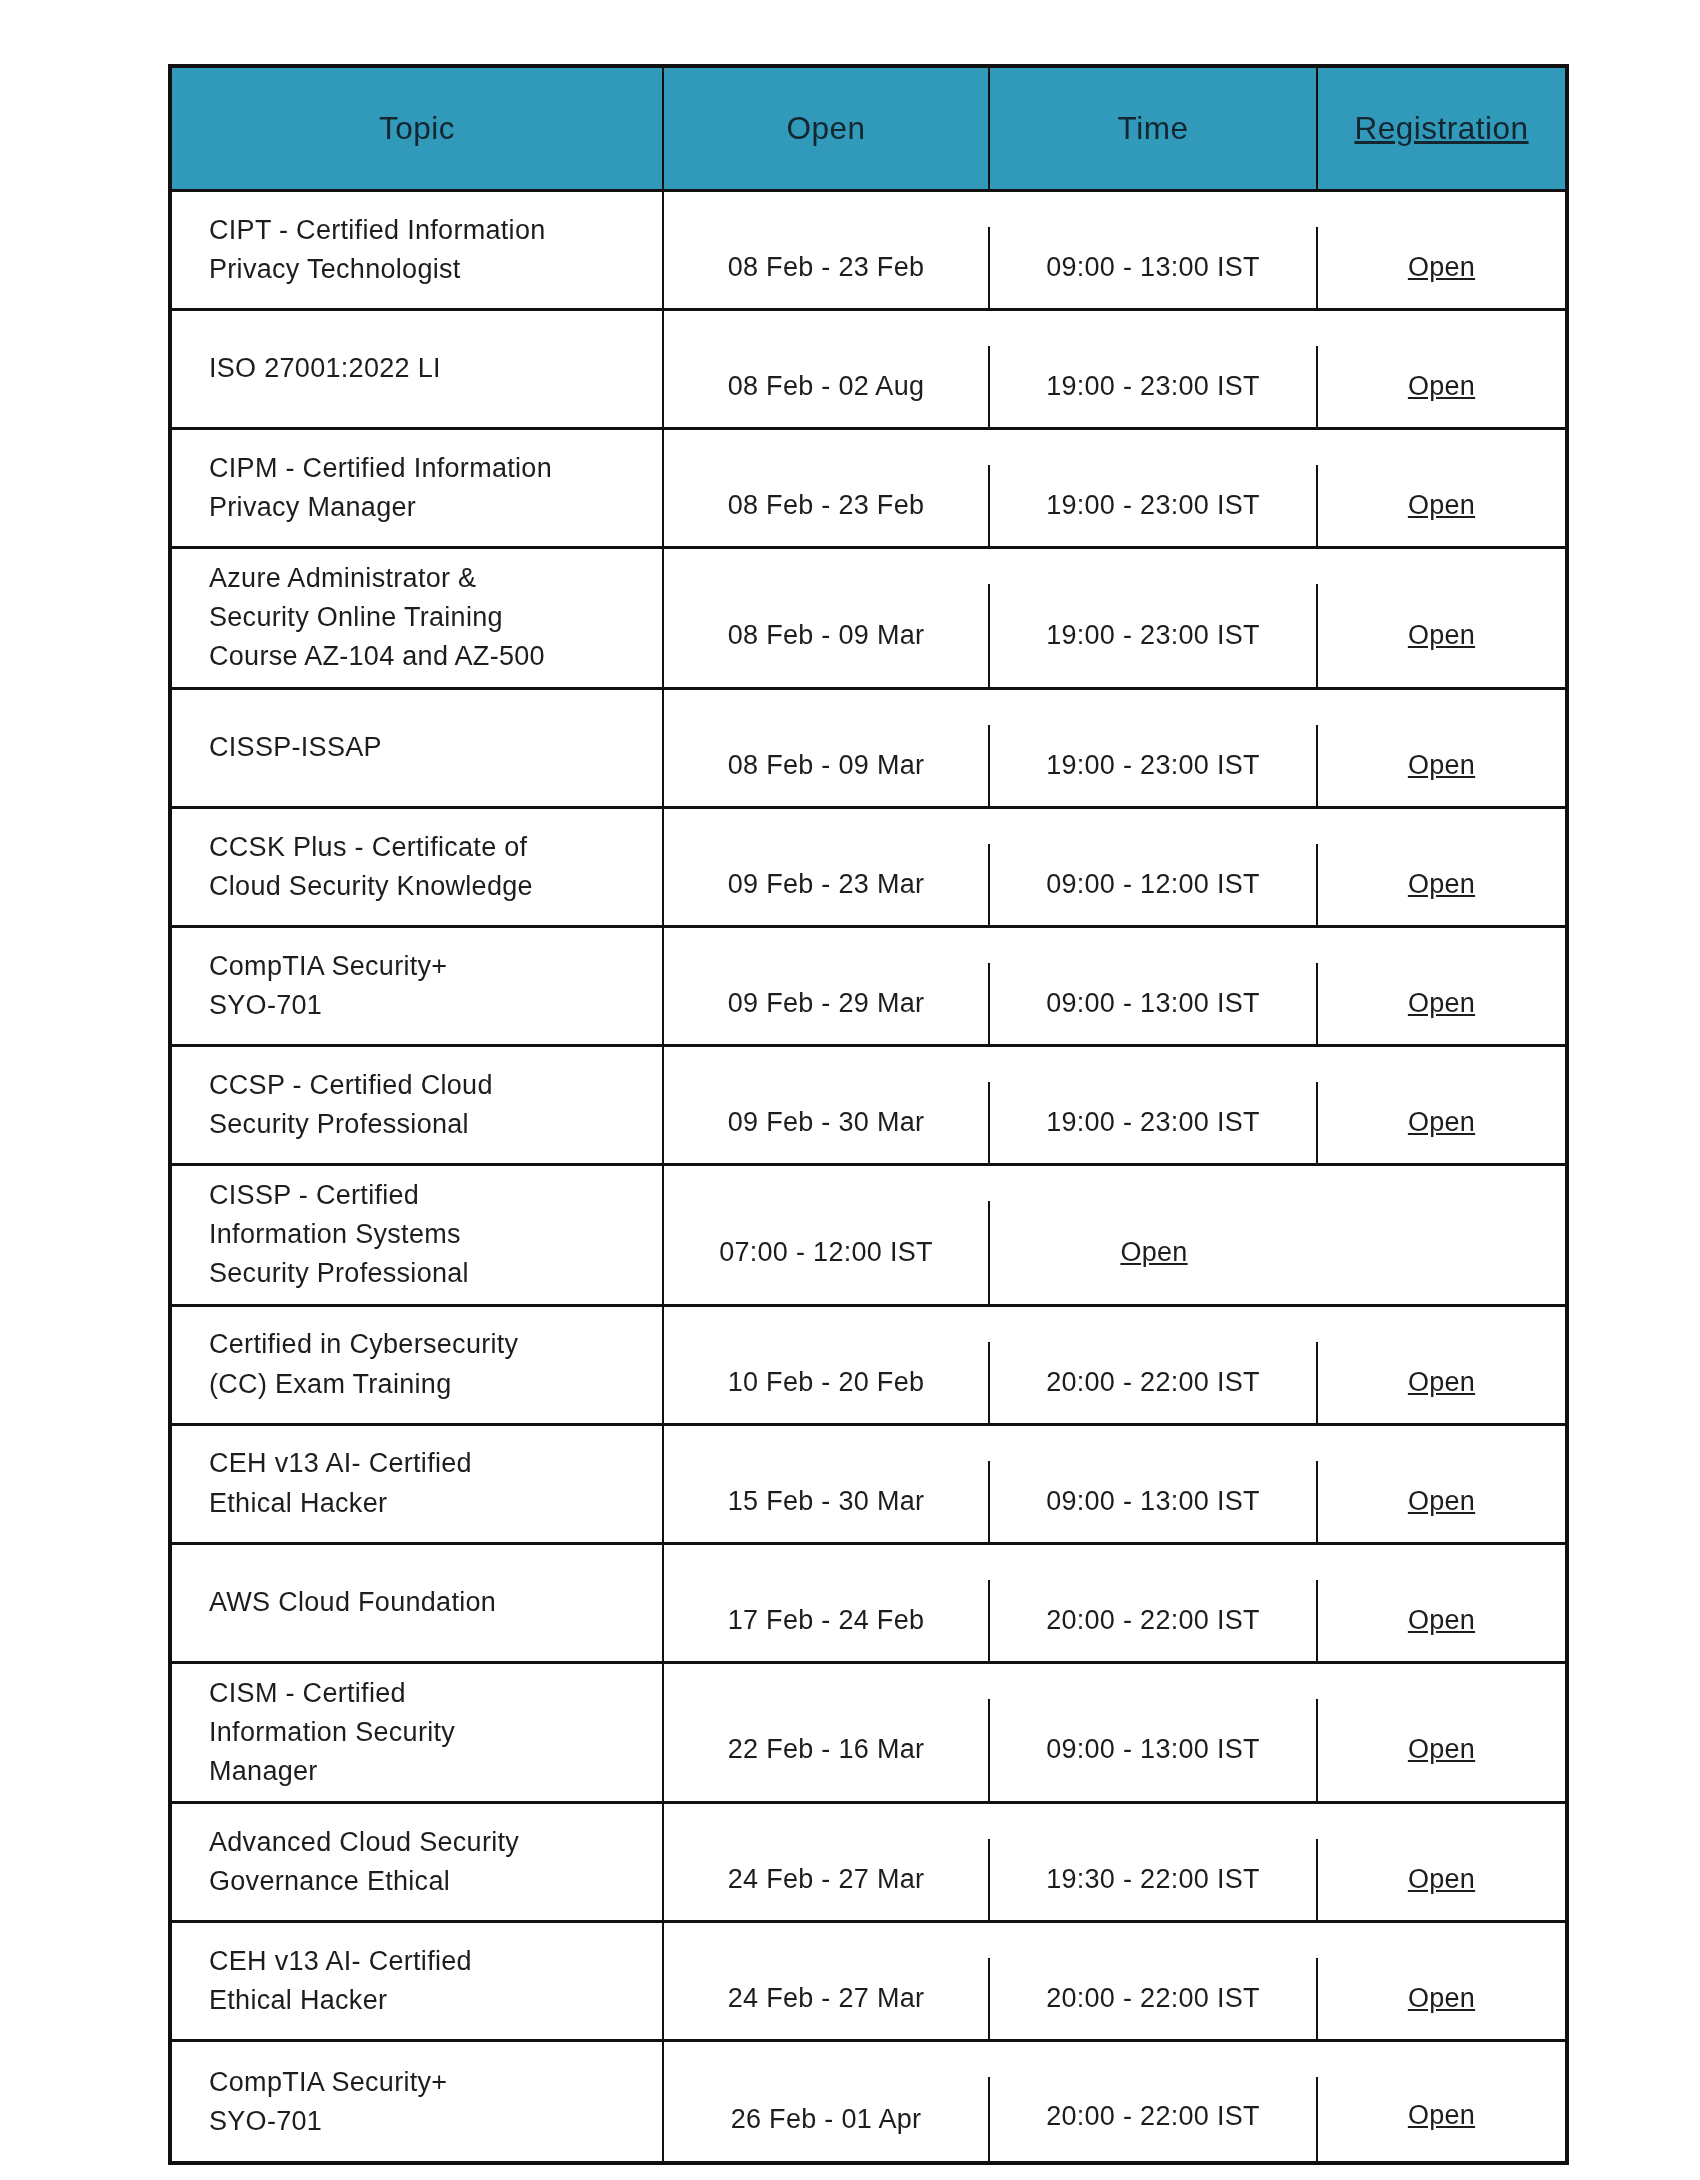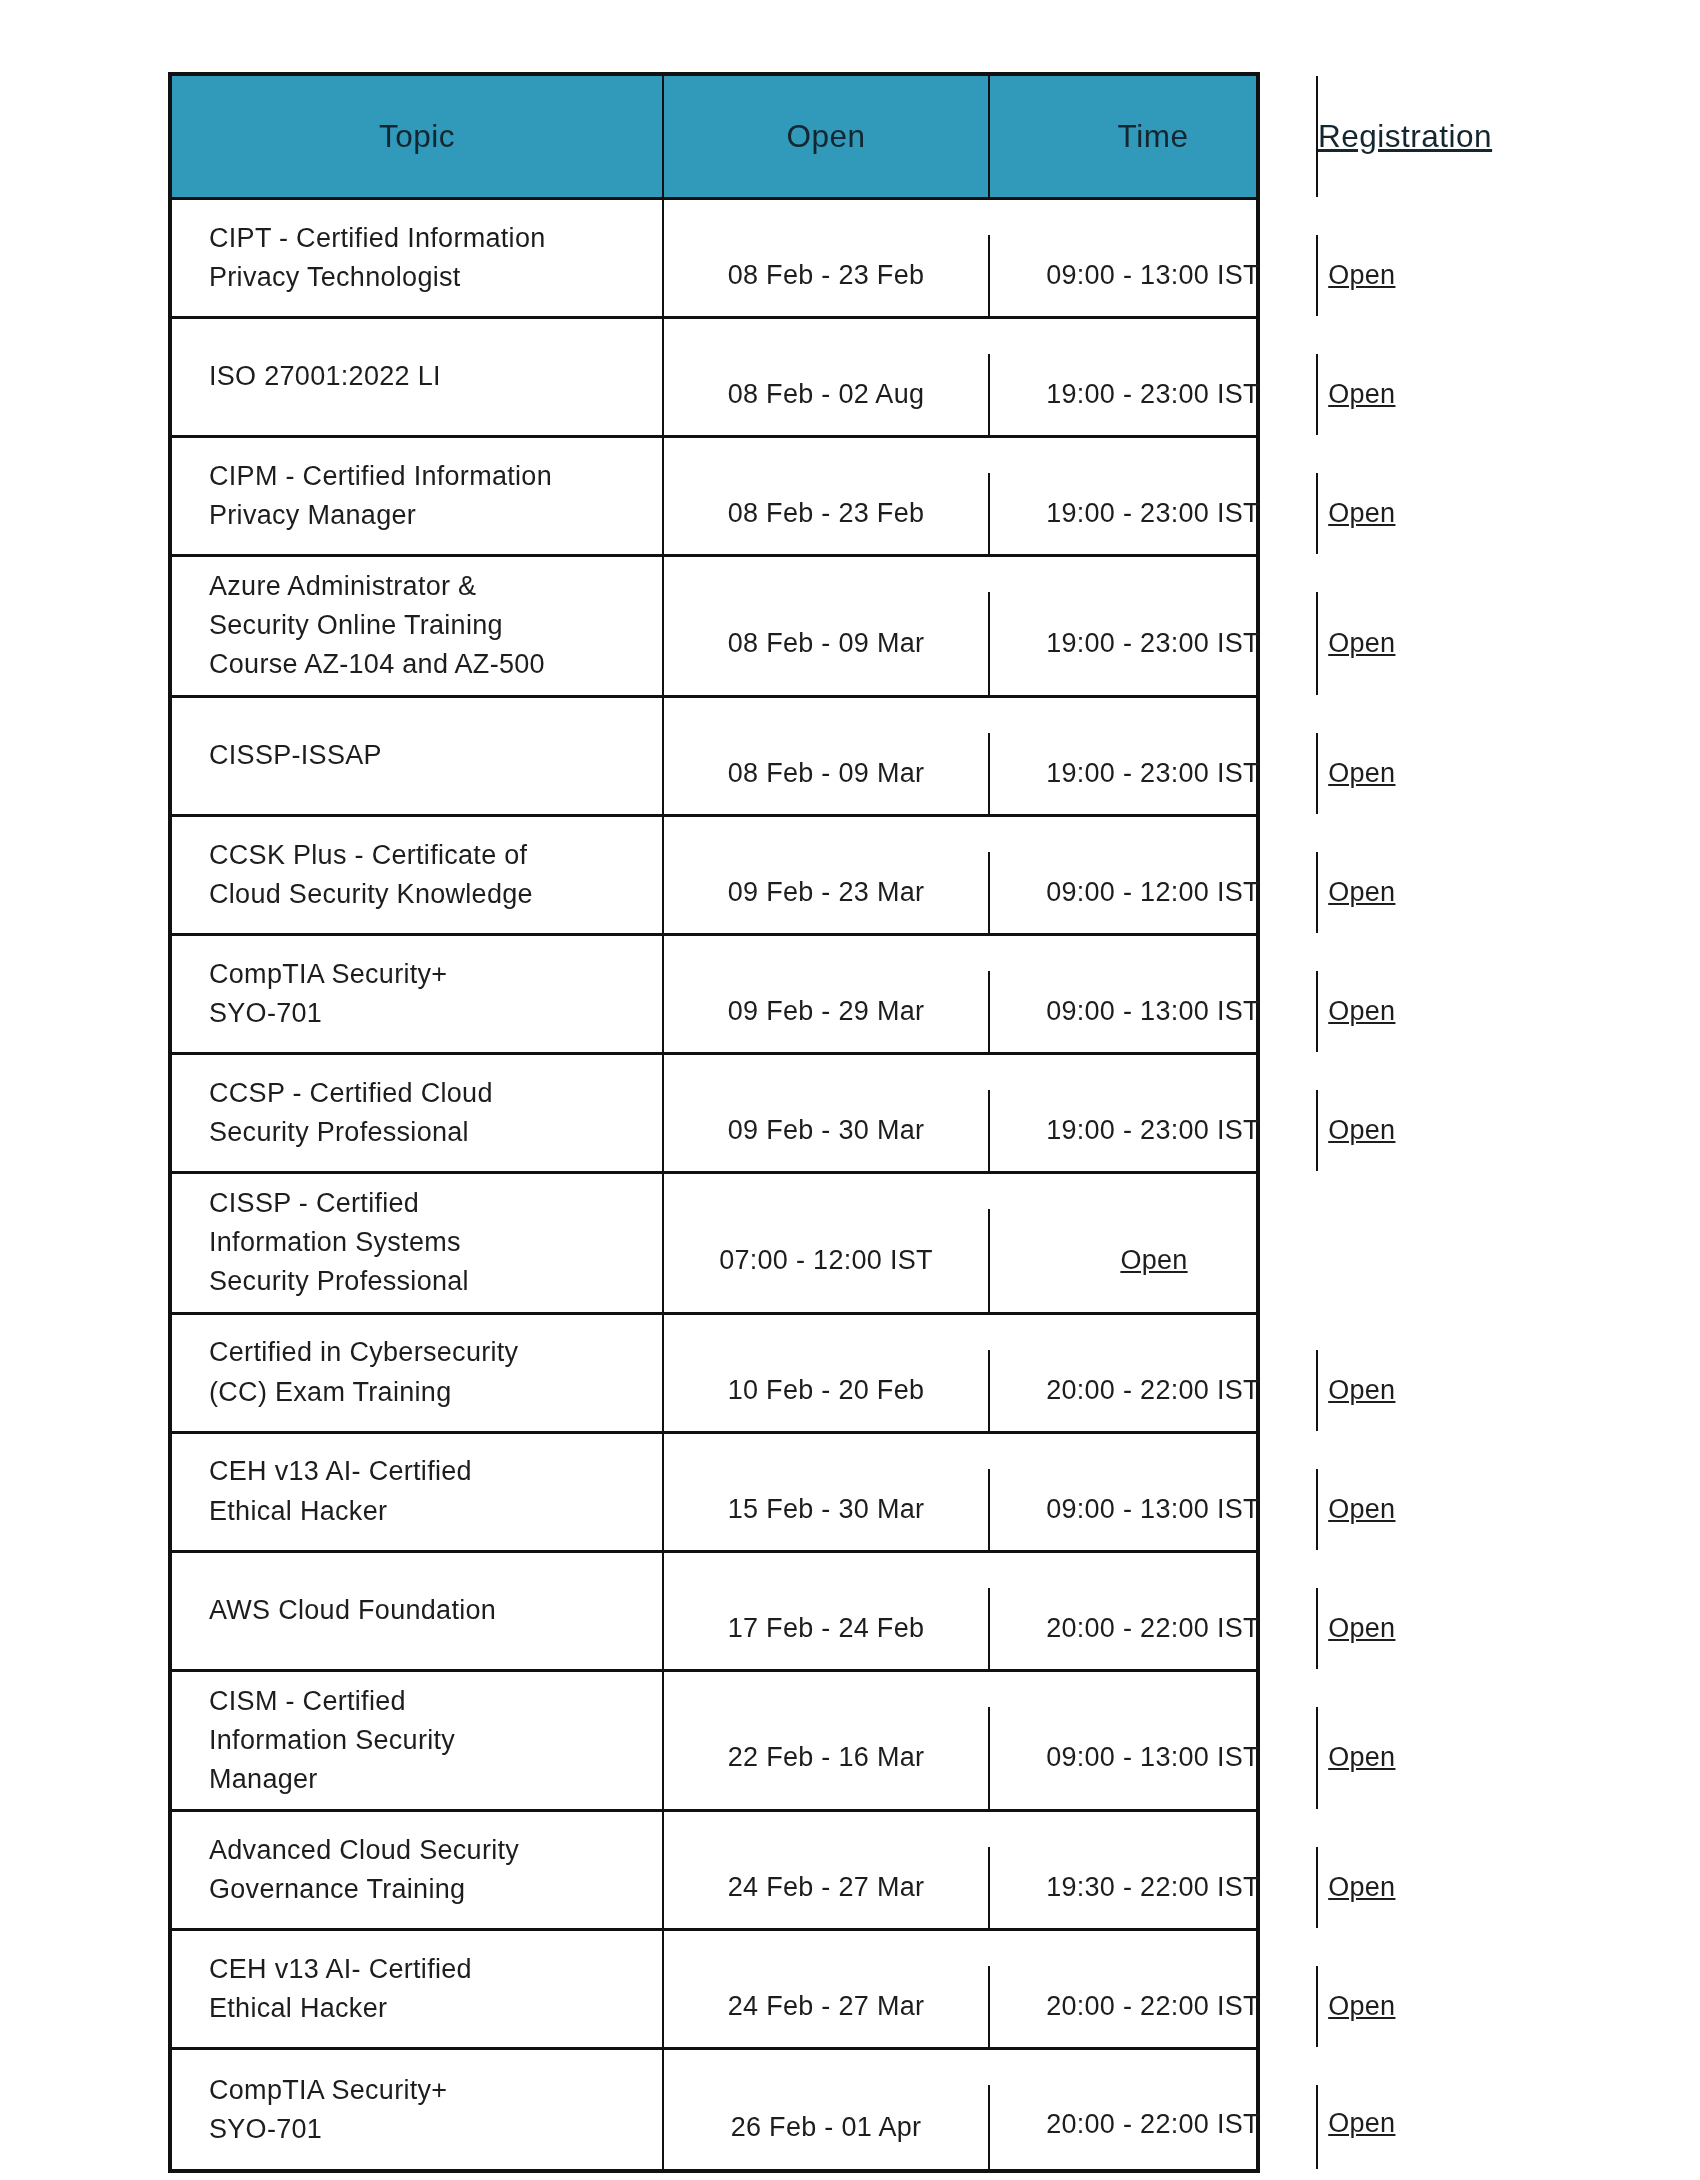--- a/index.html
+++ b/index.html
@@ -12,22 +12,22 @@
   * { box-sizing: border-box; }
   html, body {
     margin: 0; padding: 0;
     width: 1700px; height: 2181px;
     background: var(--page_bg);
     font-family: "Liberation Sans", sans-serif;
     color: var(--text);
   }
   .table {
     position: absolute;
-    left: 168px; top: 72px;
-    width: 1092px;
+    left: 168px; top: 64px;
+    width: 1401px;
     border: 4.3px solid var(--border);
     background: #a3a3a3;
   }
   .header-row, .row {
     display: grid;
     grid-template-columns: 492px 326px 328px 1fr;
   }
   .header-row {
     height: 124px;
     background: var(--header_bg);
@@ -180,21 +180,21 @@
     <div class="cell topic">CISM - Certified
 Information Security
 Manager</div>
     <div class="cell date">22 Feb - 16 Mar</div>
     <div class="cell time">09:00 - 13:00 IST</div>
     <div class="cell reg">Open</div>
   </div>
 
   <div class="row">
     <div class="cell topic">Advanced Cloud Security
-Governance Training</div>
+Governance Ethical</div>
     <div class="cell date">24 Feb - 27 Mar</div>
     <div class="cell time">19:30 - 22:00 IST</div>
     <div class="cell reg">Open</div>
   </div>
 
   <div class="row">
     <div class="cell topic">CEH v13 AI- Certified
 Ethical Hacker</div>
     <div class="cell date">24 Feb - 27 Mar</div>
     <div class="cell time">20:00 - 22:00 IST</div>

